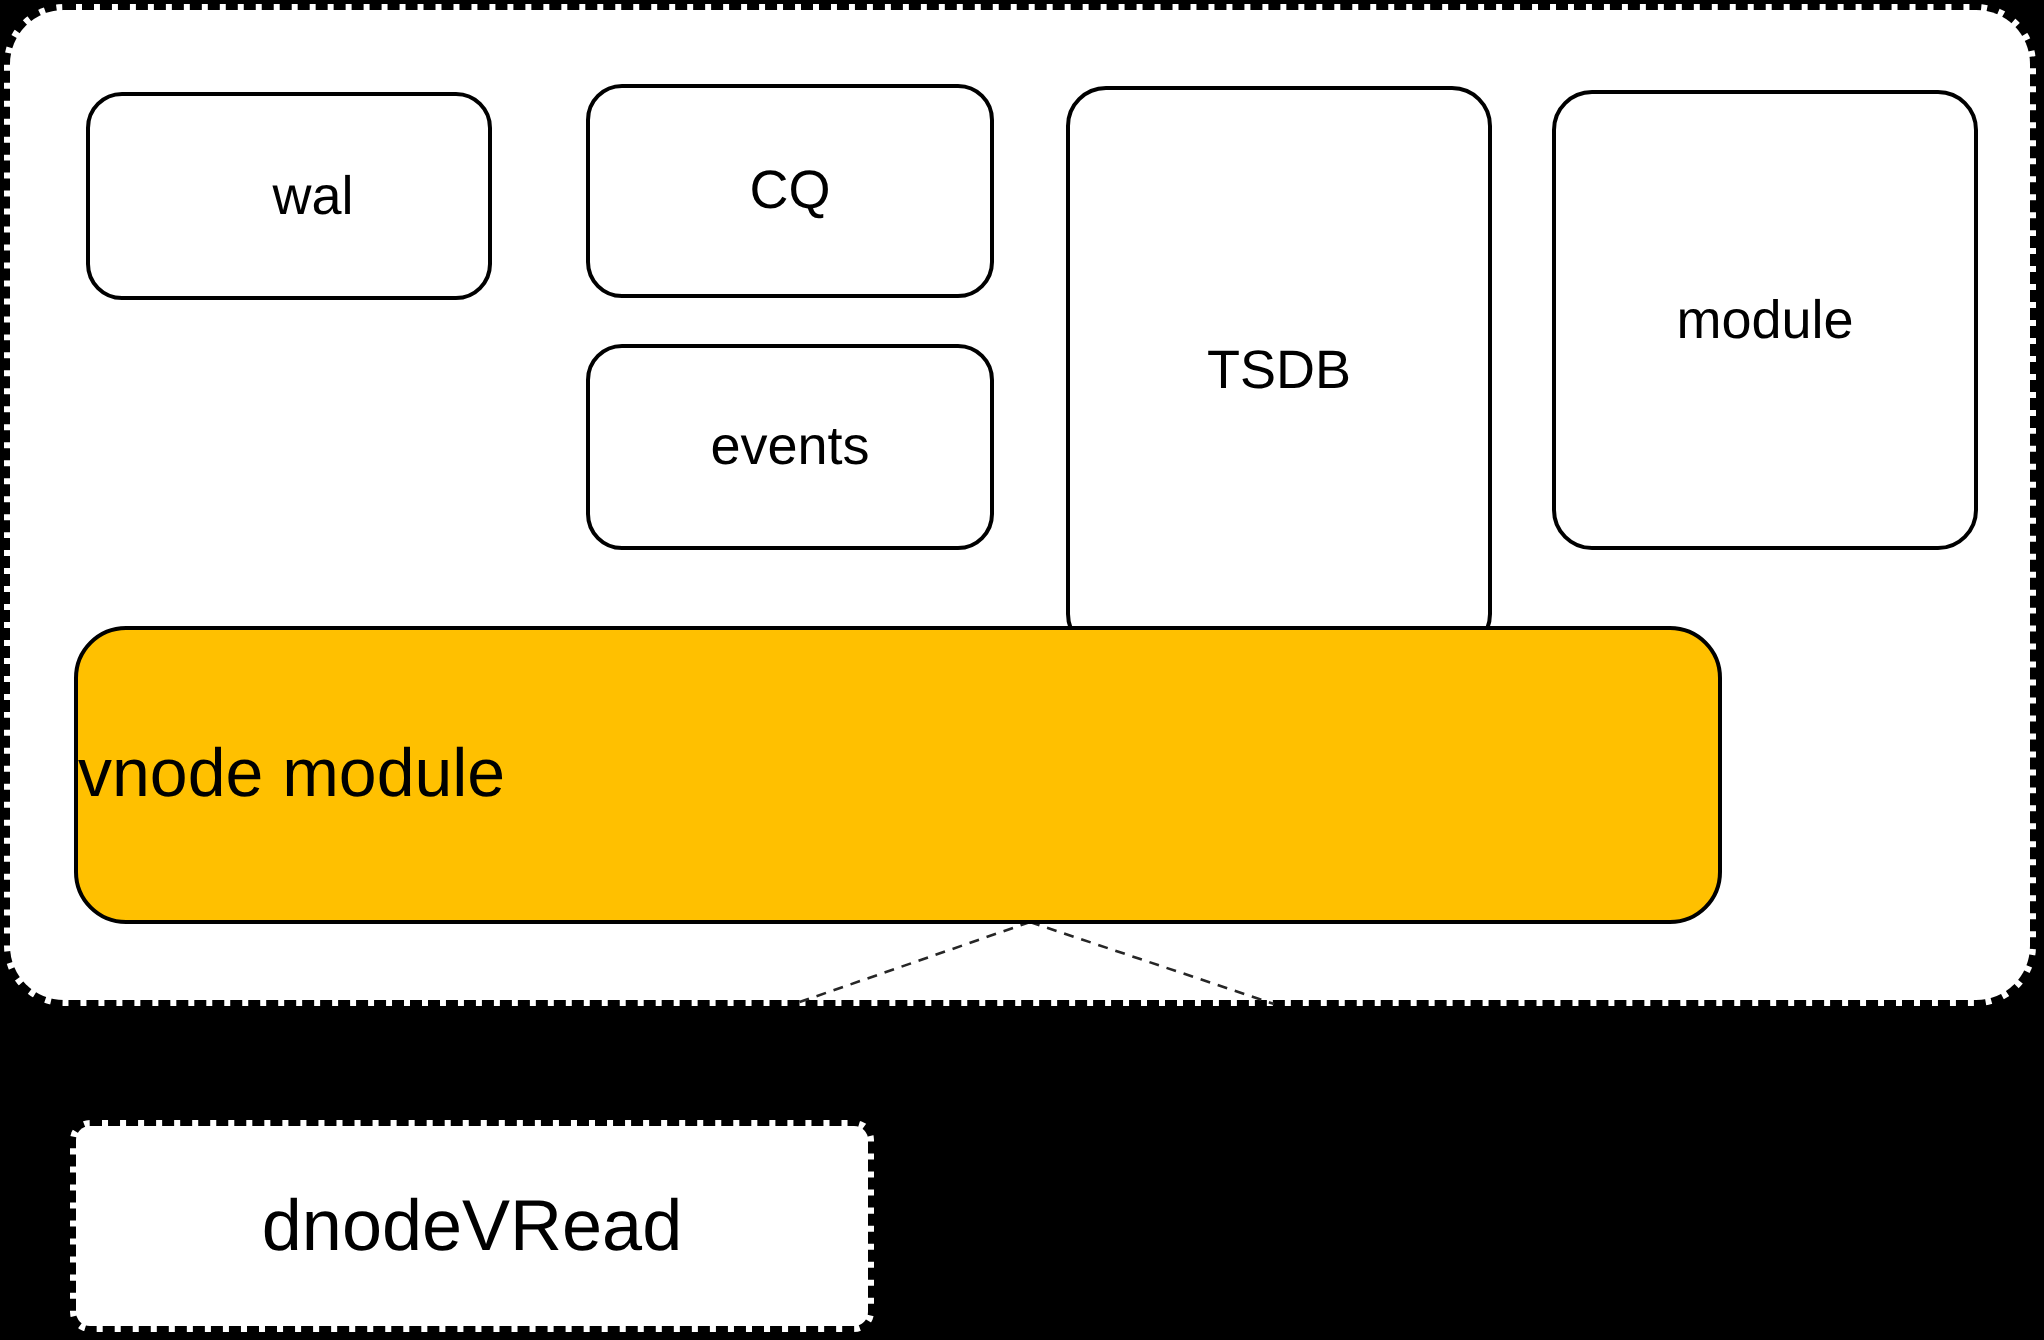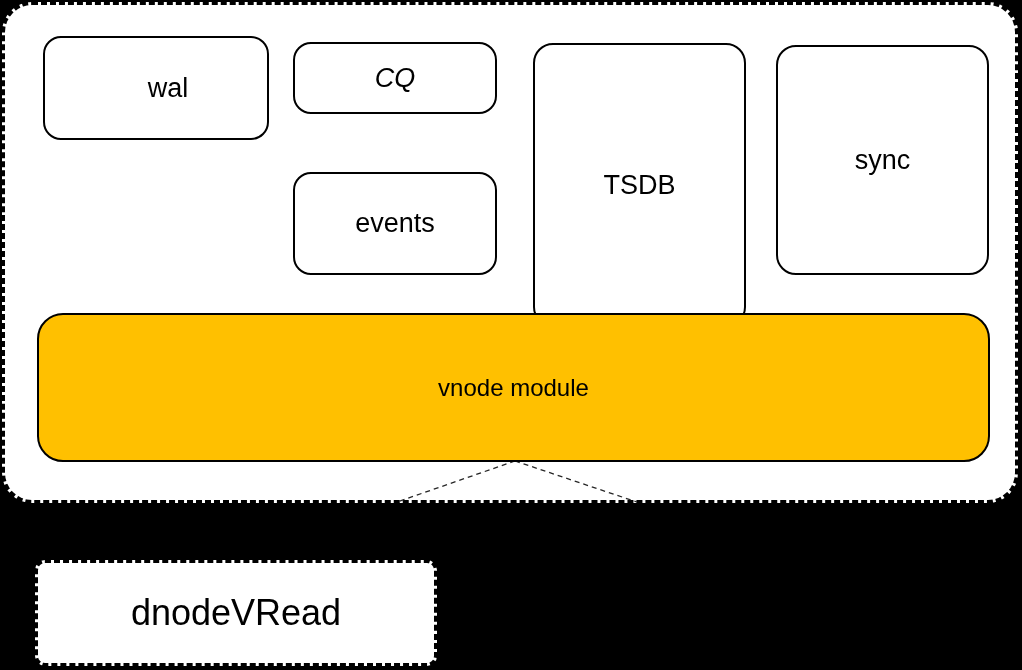--- a/index.html
+++ b/index.html
@@ -33,41 +33,40 @@
     box-sizing: border-box;
     background: #fff;
     border: 2px solid #000;
     border-radius: 18px;
     display: flex;
     align-items: center;
     justify-content: center;
     font-size: 27px;
     line-height: 1;
   }
-  .m-wal    { left: 43px;  top: 36px;  width: 226px; height: 104px; padding-left: 24px; }
-  .m-cq     { left: 293px; top: 42px;  width: 204px; height: 72px; font-style: italic; }
+  .m-wal    { left: 43px;  top: 46px;  width: 203px; height: 104px; padding-left: 24px; }
+  .m-cq     { left: 293px; top: 42px;  width: 204px; height: 107px; }
   .m-sync   { left: 43px;  top: 172px; width: 209px; height: 103px; }
   .m-events { left: 293px; top: 172px; width: 204px; height: 103px; text-align: center; }
   .m-tsdb   { left: 533px; top: 43px;  width: 213px; height: 284px; border-radius: 20px; }
   .m-query  { left: 776px; top: 45px;  width: 213px; height: 230px; border-radius: 20px; }
   
   .vnode-bar {
     position: absolute;
     left: 37px;
     top: 313px;
-    width: 953px;
+    width: 824px;
     height: 149px;
     box-sizing: border-box;
     background: #FFC000;
     border: 2.5px solid #000;
     border-radius: 26px;
     display: flex;
     align-items: center;
-    justify-content: center;
-    font-size: 24px;
+    font-size: 34px;
   }
   
   .connectors {
     position: absolute;
     left: 0;
     top: 0;
     width: 1022px;
     height: 670px;
     pointer-events: none;
   }
@@ -112,21 +111,21 @@
   </div>
 
   <div class="module m-events">
     <span class="label">events</span>
   </div>
 
   <div class="module m-tsdb">
     <span class="label">TSDB</span>
   </div>
   <div class="module m-query">
-    <span class="label">sync</span>
+    <span class="label">module</span>
   </div>
 
   <div class="vnode-bar" style="background: rgb(255, 192, 0);">
     <span class="label">vnode module</span>
   </div>
 
   <div class="dnode d-read">
     <span class="label">dnodeVRead</span>
   </div>
 

